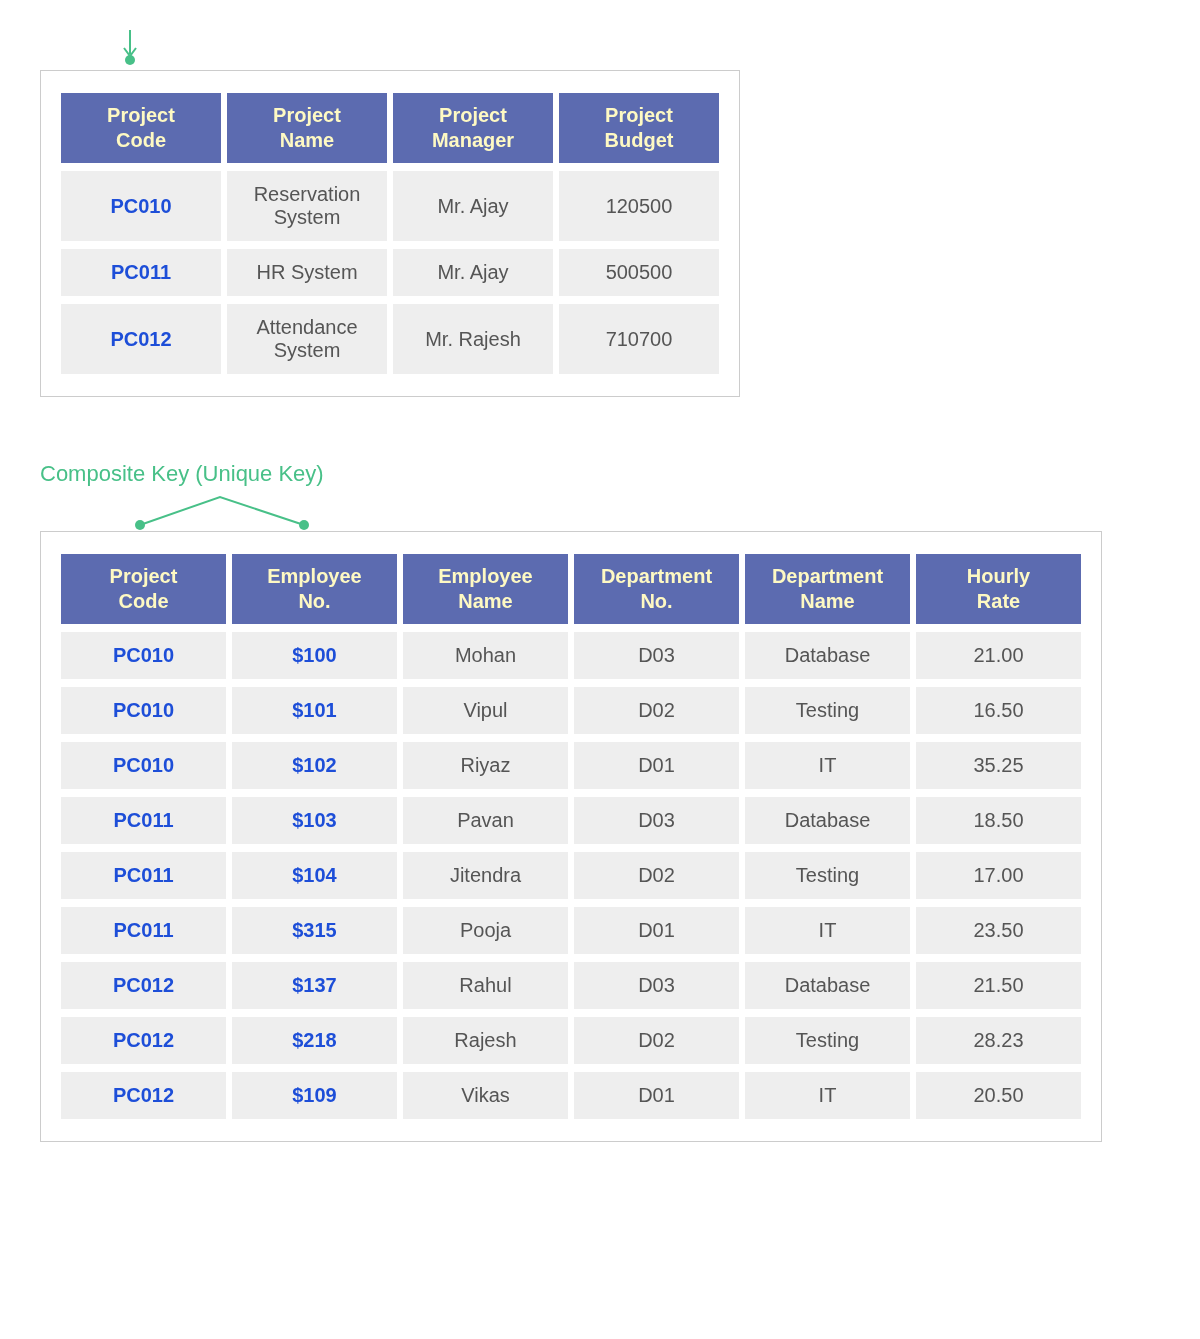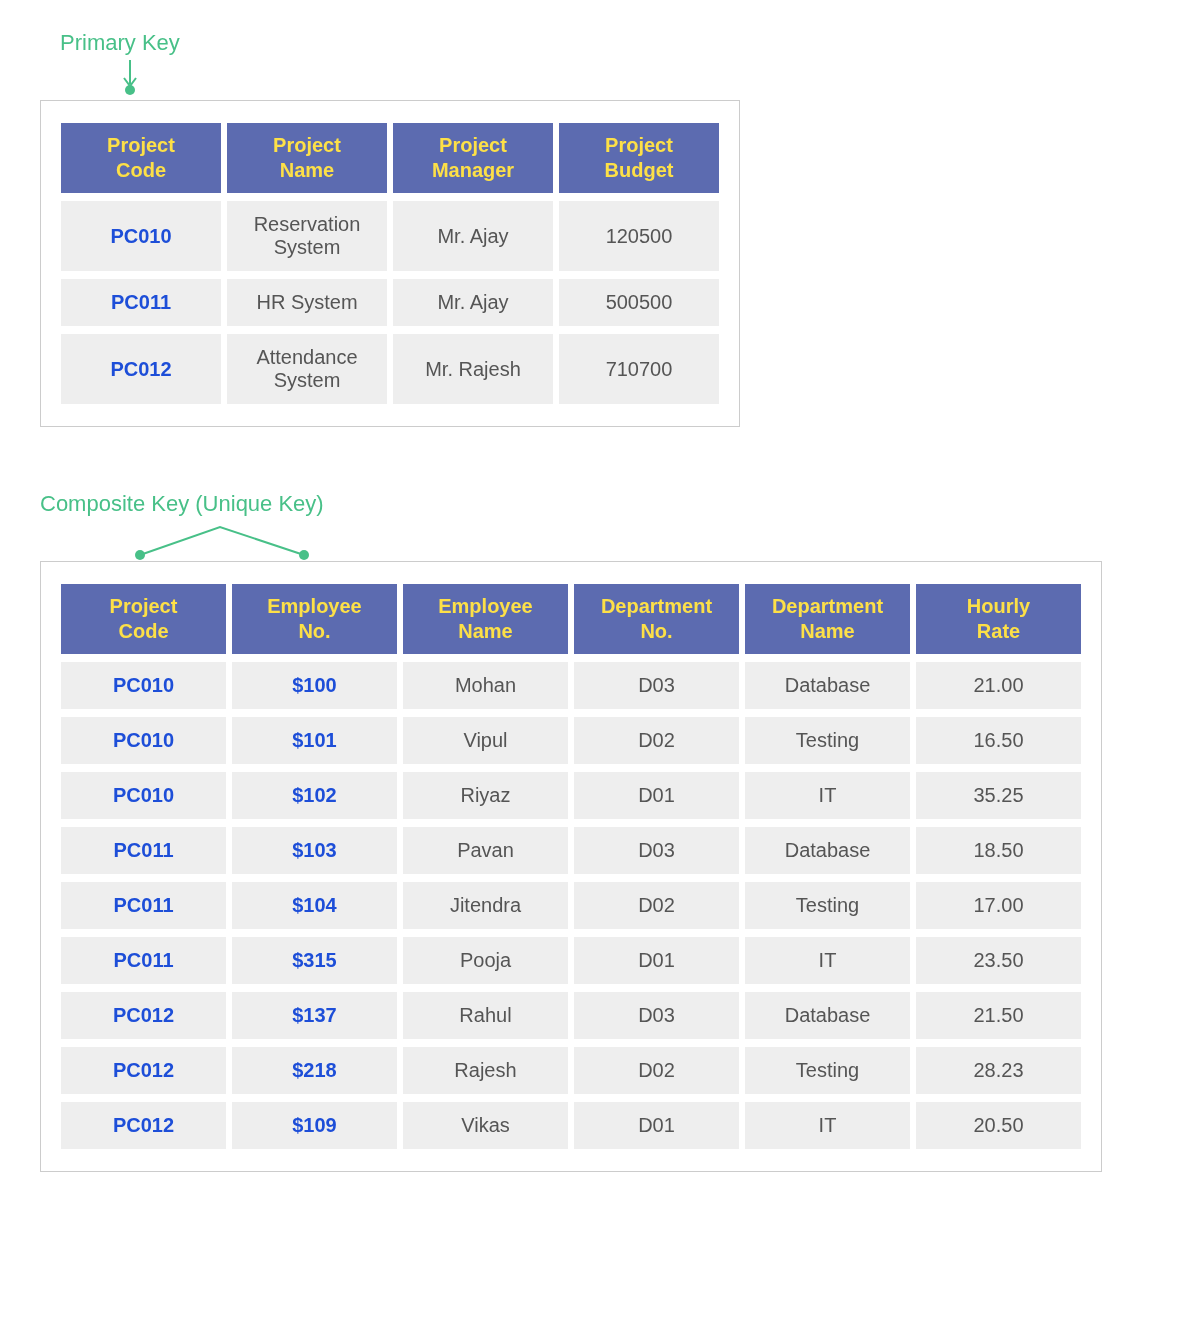--- a/index.html
+++ b/index.html
@@ -21,21 +21,21 @@
     border: 1px solid #ccc;
     padding: 14px;
     display: inline-block;
   }
   table {
     border-collapse: separate;
     border-spacing: 6px 8px;
   }
   th {
     background: #5c6bb0;
-    color: #fde047;
+    color: #fef9c3;
     font-weight: 600;
     font-size: 20px;
     padding: 10px 8px;
     text-align: center;
     line-height: 1.25;
     vertical-align: middle;
   }
   td {
     background: #eeeeee;
     font-size: 20px;
@@ -47,21 +47,20 @@
   td.key { font-weight: 700; color:#1d4ed8; }
   #table1 th, #table1 td { width: 160px; }
   #table2 th, #table2 td { width: 165px; }
   .section { margin-bottom: 60px; }
   .connector { position: relative; height: 40px; }
 </style>
 </head>
 <body>
 
 <div class="section">
-  <div class="label" style="margin-left:20px;">Primary Key</div>
   <div class="connector">
     <svg width="200" height="40" style="position:absolute;left:0;top:0;">
       <line x1="90" y1="0" x2="90" y2="24" stroke="#48c088" stroke-width="2"></line>
       <polyline points="84,18 90,26 96,18" fill="none" stroke="#48c088" stroke-width="2"></polyline>
       <circle cx="90" cy="30" r="5" fill="#48c088"></circle>
     </svg>
   </div>
   <div class="table-wrap">
     <table id="table1">
         <thead>

